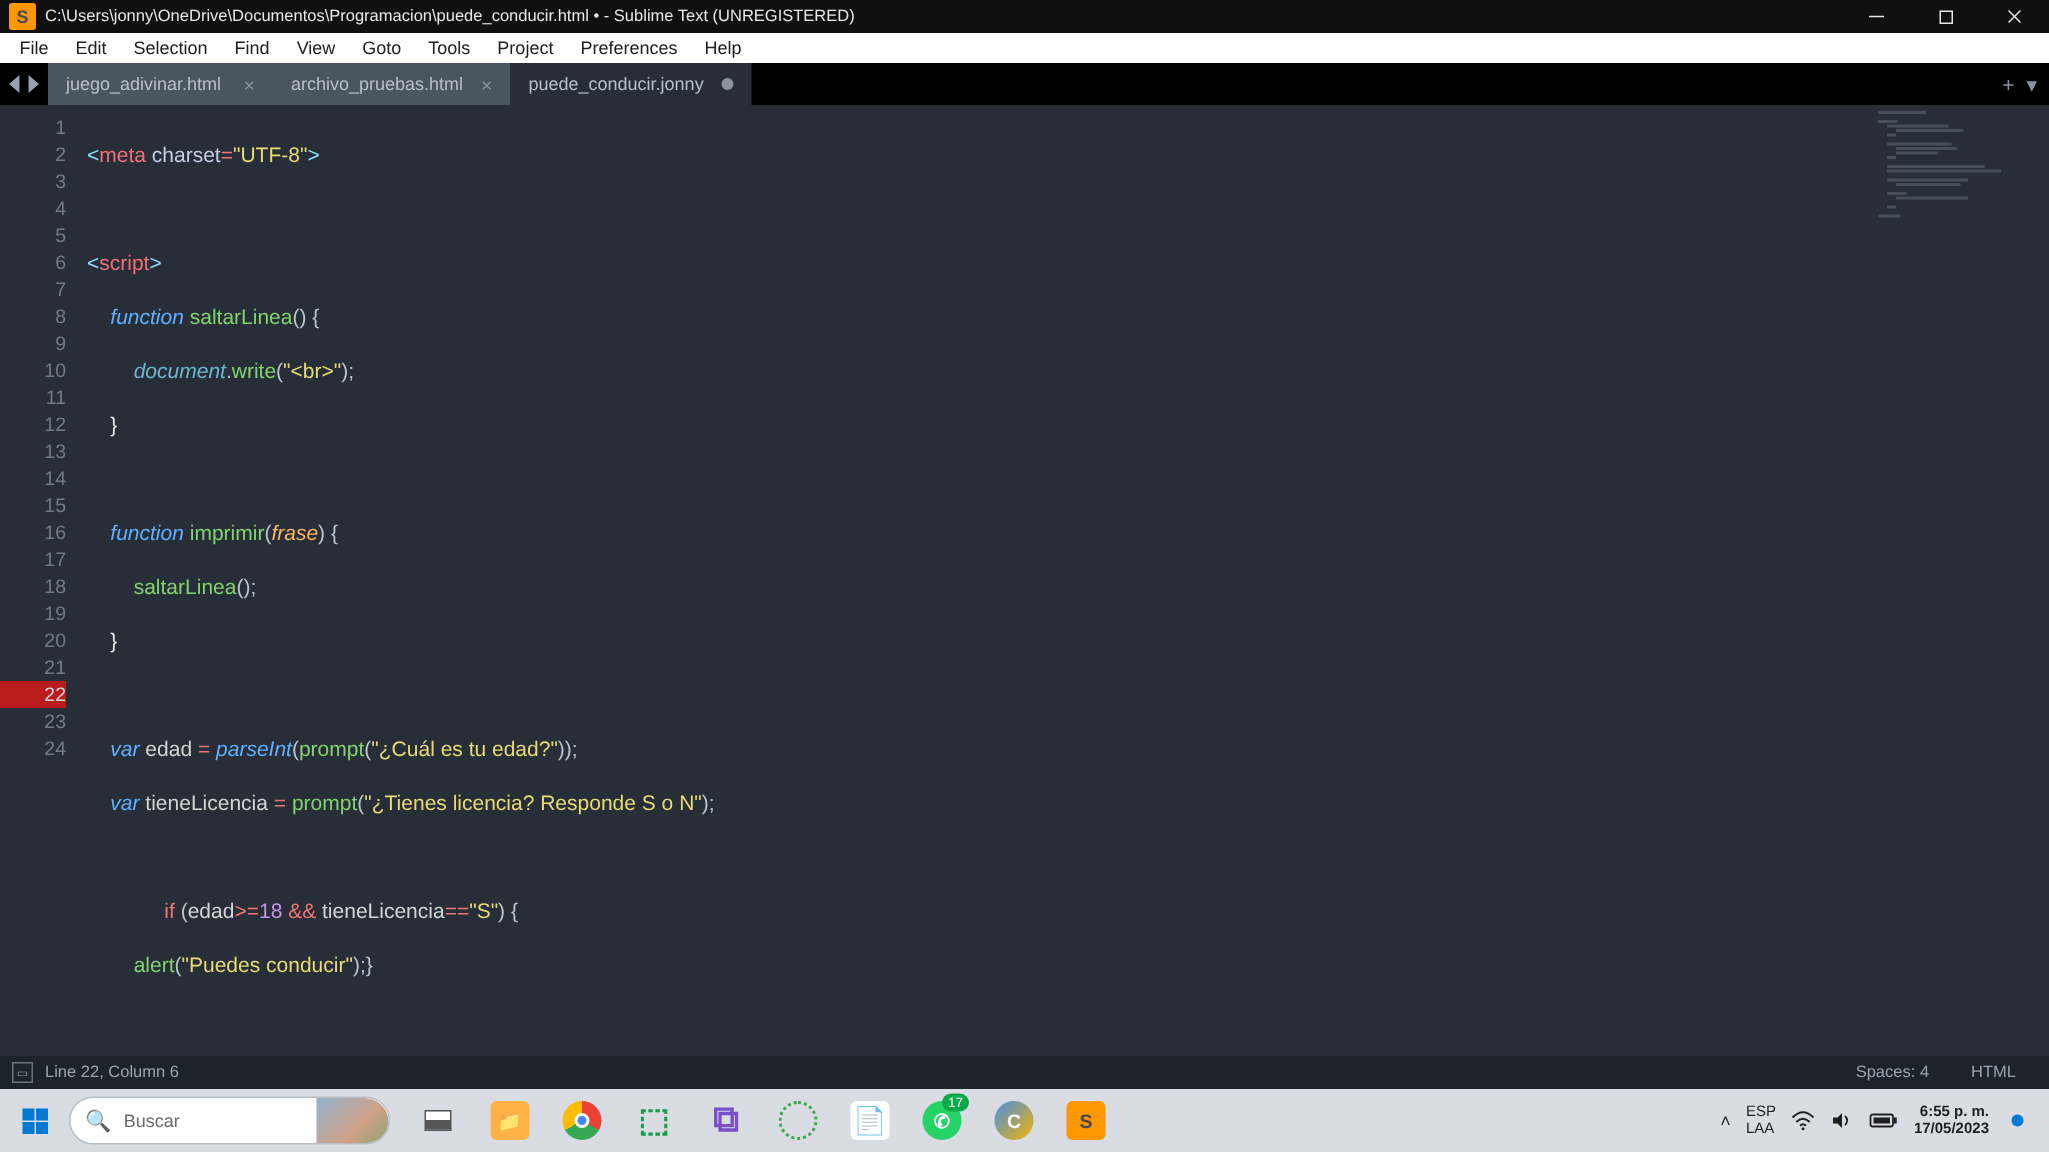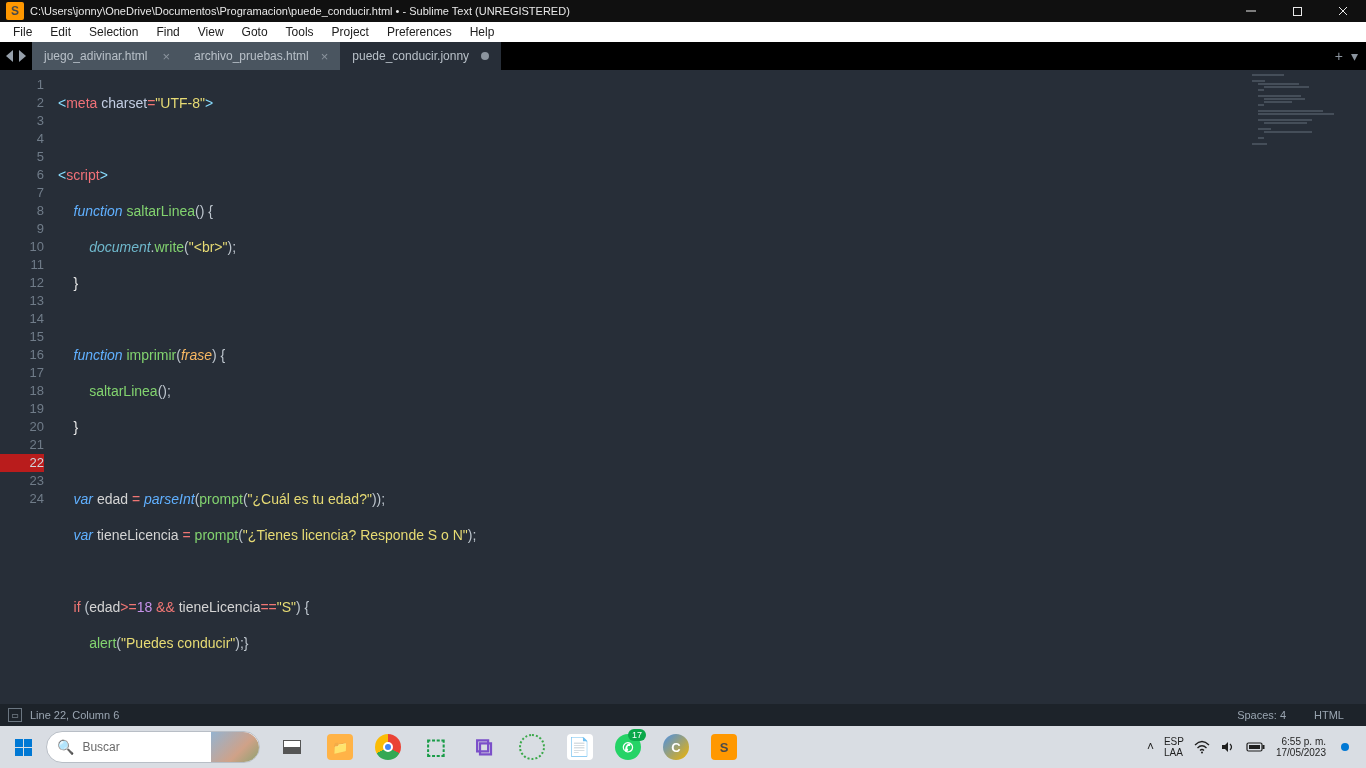--- a/index.html
+++ b/index.html
@@ -40,21 +40,21 @@
 .code { flex: 1; padding: 6px 0 0 4px; white-space: pre; color: #d4d4d4; position: relative;}
 .code .row { height: 18px; }
 @keyframes blink { 50% { opacity: 0; } }
 
 
 .c-tag { color: #f07178; }
 .c-bracket { color: #89ddff; }
 .c-attr { color: #c3cee3; }
 .c-str { color: #e7db74; }
 .c-kw-blue { color: #60b0ff; font-style: italic; }
-.c-kw-red { color: #f07674; }
+.c-kw-red { color: #f07674; margin-left: 36px; }
 .c-fn { color: #82d36f; }
 .c-obj { color: #6fb8cc; font-style: italic; }
 .c-op { color: #f07674; }
 .c-var { color: #d4d4d4; }
 .c-param { color: #f8b862; font-style: italic;}
 .c-num { color: #c792ea; }
 .c-punc { color: #bcc4cc; }
 .c-brace { color: #e8e8e8; }
 
 
@@ -75,21 +75,21 @@
 .searchbox { display: flex; align-items: center; background: #ffffff; border: 1px solid #b8bec6; border-radius: 18px; height: 32px; width: 214px; margin-left: 6px; padding: 0 10px; position: relative; overflow:hidden;}
 .searchbox .sicon2 { color: #5a5a5a; margin-right: 8px; font-size: 14px;}
 .searchbox .stext { color: #6a6a6a; flex:1;}
 .searchbox .sart { position:absolute; right:0; top:0; width:48px; height:32px; background: linear-gradient(135deg,#7aa0c4 0%, #c48a6a 60%, #6a8a4a 100%); opacity:0.8; border-radius: 0 18px 18px 0;}
 .tb-icons { display: flex; align-items: center; gap: 8px; margin-left: 12px; }
 .tb-icon { width: 40px; height: 40px; display: flex; align-items: center; justify-content: center; font-size: 20px; border-radius:4px; position:relative;}
 .badge { position:absolute; top:2px; right:2px; background:#0ba84a; color:#fff; font-size:9px; border-radius:8px; padding:0 4px; line-height:12px; min-width:12px; text-align:center;}
 .tb-spacer { flex: 1; }
 .tray { display: flex; align-items: center; gap: 10px; padding: 0 6px; color:#1f1f1f; font-size:11px;}
 .tray .lang { display:flex; flex-direction:column; line-height:11px; font-size:10px; text-align:left;}
-.tray .clock { display:flex; flex-direction:column; line-height:11px; font-size:10px; text-align:right;}
+.tray .clock { display:flex; flex-direction:column; line-height:11px; font-size:10px; text-align:right;font-weight:bold;}
 .tray .notif { width:18px; height:18px; display:flex; align-items:center; justify-content:center;}
 .tray .notif-dot { width:8px; height:8px; background:#0078d4; border-radius:50%;}
 .tray svg { display:block; }
 
 
 .appc { width:26px; height:26px; border-radius:50%; display:flex; align-items:center; justify-content:center; font-size:13px; font-weight:bold; color:#fff;}
 </style>
 </head>
 <body>
 

